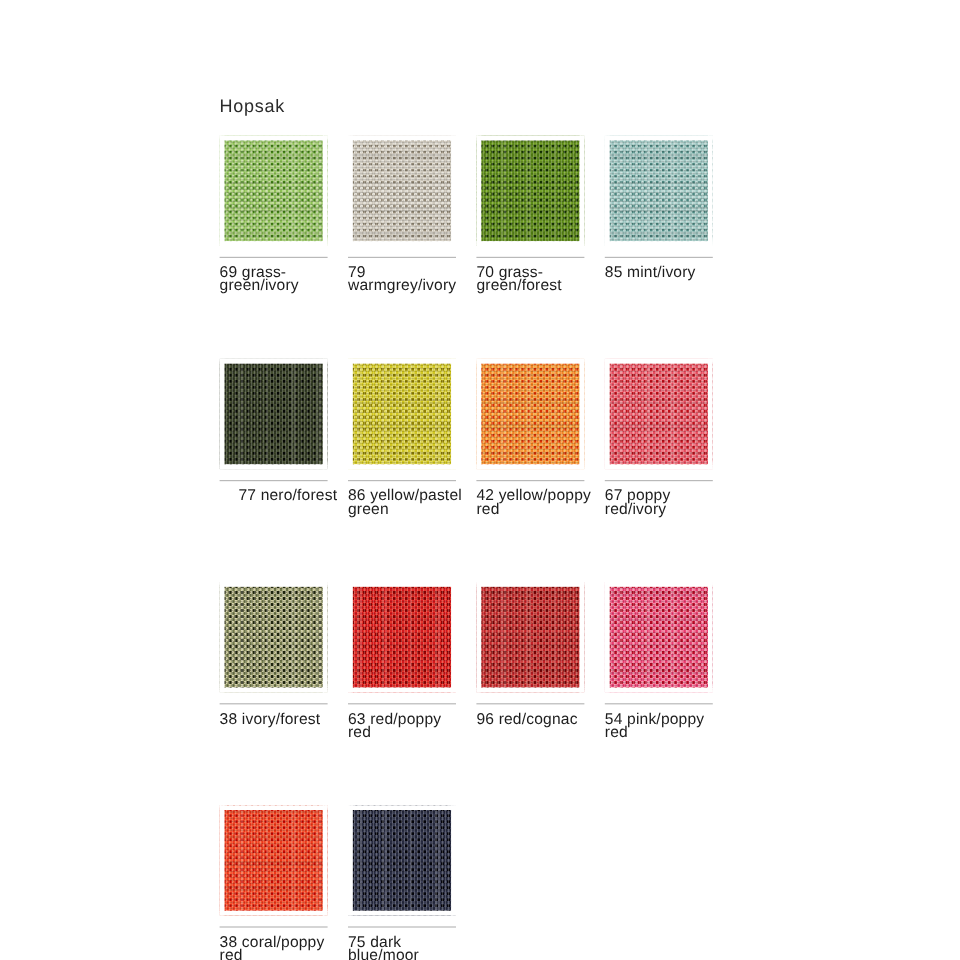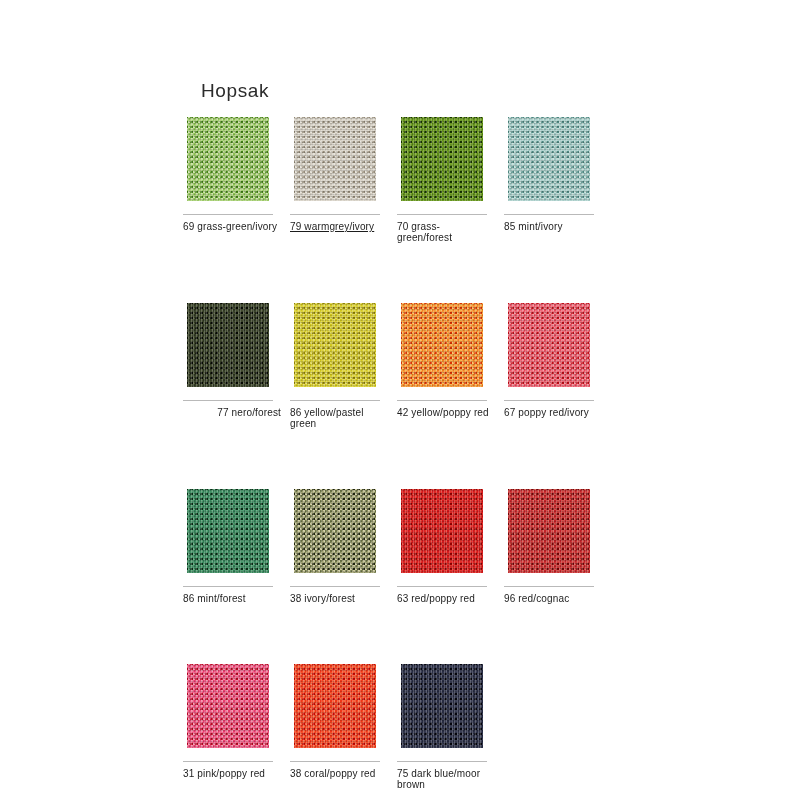--- a/index.html
+++ b/index.html
@@ -12,22 +12,22 @@
     position:relative;
     -webkit-font-smoothing:antialiased;
   }
   #sheet{
     position:absolute;
     left:0;top:0;width:800px;height:800px;
     background:#ffffff;
   }
   #collection-title{
     position:absolute;
-    left:201px;top:80px;
-    font-size:19px;
+    left:183px;top:80px;
+    font-size:15px;
     letter-spacing:.6px;
     color:#2b2b2b;
     font-weight:400;
     white-space:nowrap;
   }
   #swatch-grid{
     position:absolute;
     left:183px;top:113px;
     width:420px;
     display:grid;
@@ -91,21 +91,21 @@
   .scallop.left{left:0;background-image:radial-gradient(circle at 0 2.5px, #ffffff 2.2px, rgba(255,255,255,0) 2.4px);background-position:-1px 0;}
   .scallop.right{right:0;background-image:radial-gradient(circle at 5px 2.5px, #ffffff 2.2px, rgba(255,255,255,0) 2.4px);background-position:1px 2.5px;}
 
   .swatch-rule{
     width:90px;height:1px;
     background:#b9b9b9;
     margin-top:9px;
   }
   .swatch-label{
     margin-top:6px;
-    font-size:10px;
+    font-size:13px;
     line-height:11px;
     color:#1d1d1d;
     letter-spacing:.15px;
     width:98px;
     white-space:pre-line;
   }
 </style>
 </head>
 <body style="background: rgb(255, 255, 255);">
 
@@ -131,21 +131,21 @@
         <div class="swatch-chip">
           <div class="weave" style="--base: #cdc7bb; --lt: #e4e0d6; --dk: #b8b1a3;"></div>
           <div class="chip-mask">
             <div class="scallop top"></div>
             <div class="scallop bottom"></div>
             <div class="scallop left"></div>
             <div class="scallop right"></div>
           </div>
         </div>
         <div class="swatch-rule" style="background: rgb(185, 185, 185);"></div>
-        <div class="swatch-label" style="color: rgb(29, 29, 29); text-decoration: underline;">79 warmgrey/ivory</div>
+        <div class="swatch-label" style="color: rgb(29, 29, 29);">79 warmgrey/ivory</div>
       </div>
       <div class="swatch-cell">
         <div class="swatch-chip">
           <div class="weave" style="--base: #5a8a16; --lt: #7aa62c; --dk: #3d6110;"></div>
           <div class="chip-mask">
             <div class="scallop top"></div>
             <div class="scallop bottom"></div>
             <div class="scallop left"></div>
             <div class="scallop right"></div>
           </div>
@@ -213,33 +213,20 @@
             <div class="scallop bottom"></div>
             <div class="scallop left"></div>
             <div class="scallop right"></div>
           </div>
         </div>
         <div class="swatch-rule" style="background: rgb(185, 185, 185);"></div>
         <div class="swatch-label" style="color: rgb(29, 29, 29);">67 poppy red/ivory</div>
       </div>
       <div class="swatch-cell">
         <div class="swatch-chip">
-          <div class="weave" style="--base: #2f7d55; --lt: #53a073; --dk: #1d5b3b;"></div>
-          <div class="chip-mask">
-            <div class="scallop top"></div>
-            <div class="scallop bottom"></div>
-            <div class="scallop left"></div>
-            <div class="scallop right"></div>
-          </div>
-        </div>
-        <div class="swatch-rule" style="background: rgb(185, 185, 185);"></div>
-        <div class="swatch-label" style="color: rgb(29, 29, 29);">86 mint/forest</div>
-      </div>
-      <div class="swatch-cell">
-        <div class="swatch-chip">
           <div class="weave" style="--base: #6e7648; --lt: #cfcc9e; --dk: #4b5230;"></div>
           <div class="chip-mask">
             <div class="scallop top"></div>
             <div class="scallop bottom"></div>
             <div class="scallop left"></div>
             <div class="scallop right"></div>
           </div>
         </div>
         <div class="swatch-rule" style="background: rgb(185, 185, 185);"></div>
         <div class="swatch-label" style="color: rgb(29, 29, 29);">38 ivory/forest</div>
@@ -274,21 +261,21 @@
         <div class="swatch-chip">
           <div class="weave" style="--base: #e83a6d; --lt: #f48aa6; --dk: #cc1f52;"></div>
           <div class="chip-mask">
             <div class="scallop top"></div>
             <div class="scallop bottom"></div>
             <div class="scallop left"></div>
             <div class="scallop right"></div>
           </div>
         </div>
         <div class="swatch-rule" style="background: rgb(185, 185, 185);"></div>
-        <div class="swatch-label" style="color: rgb(29, 29, 29);">31 pink/poppy red</div>
+        <div class="swatch-label" style="color: rgb(29, 29, 29);">54 pink/poppy red</div>
       </div>
       <div class="swatch-cell">
         <div class="swatch-chip">
           <div class="weave" style="--base: #f03617; --lt: #f86a42; --dk: #d42208;"></div>
           <div class="chip-mask">
             <div class="scallop top"></div>
             <div class="scallop bottom"></div>
             <div class="scallop left"></div>
             <div class="scallop right"></div>
           </div>

